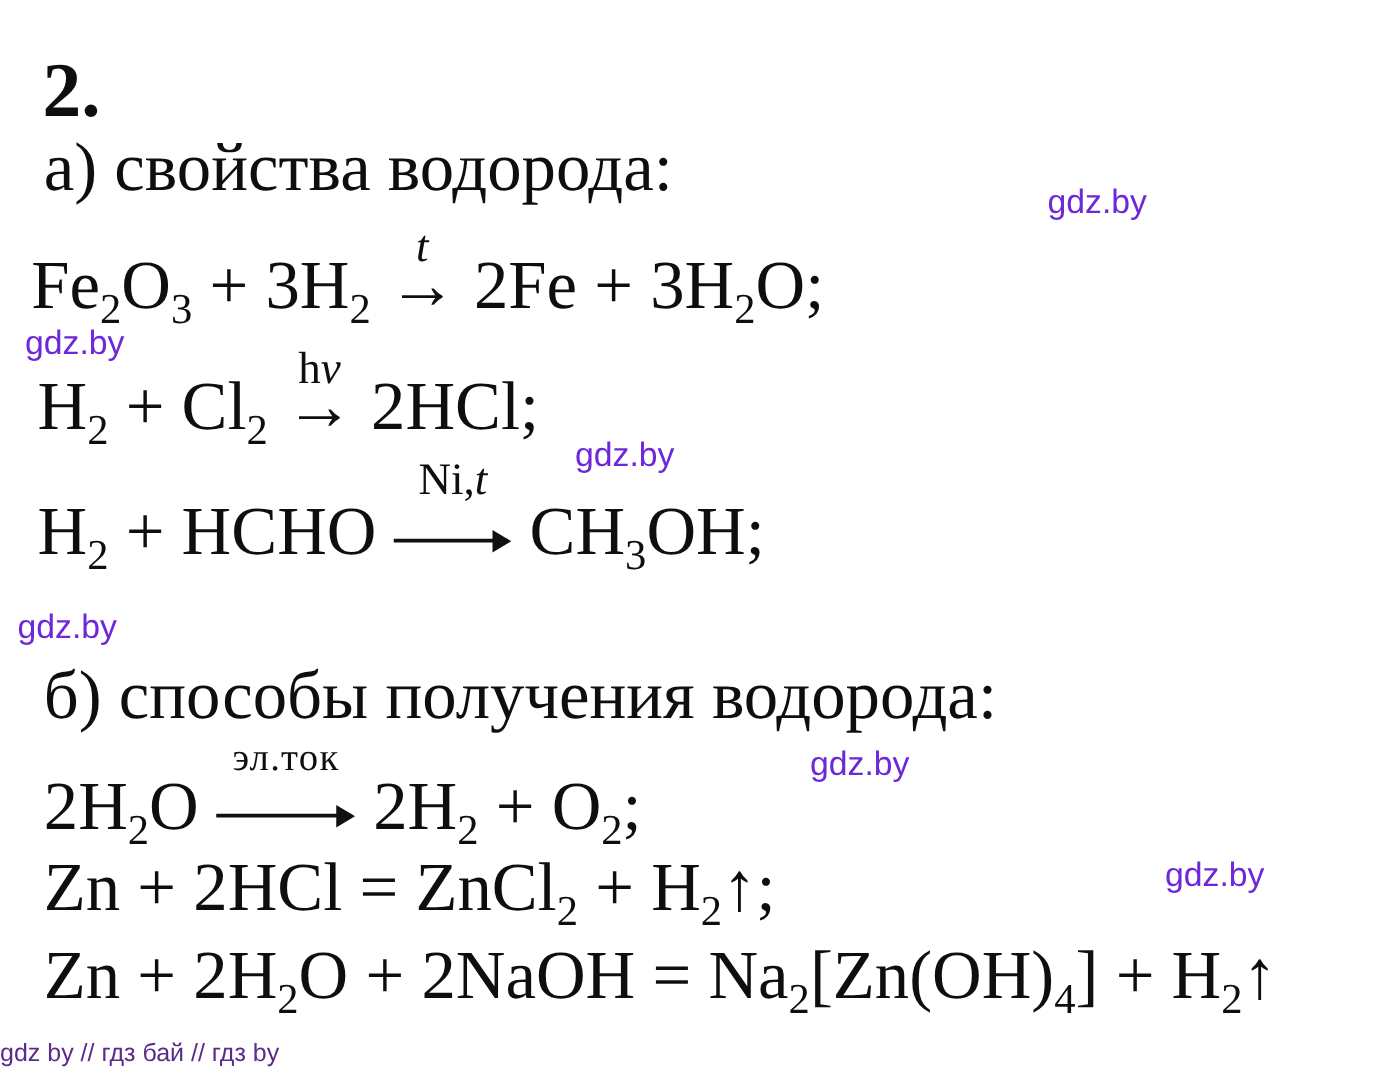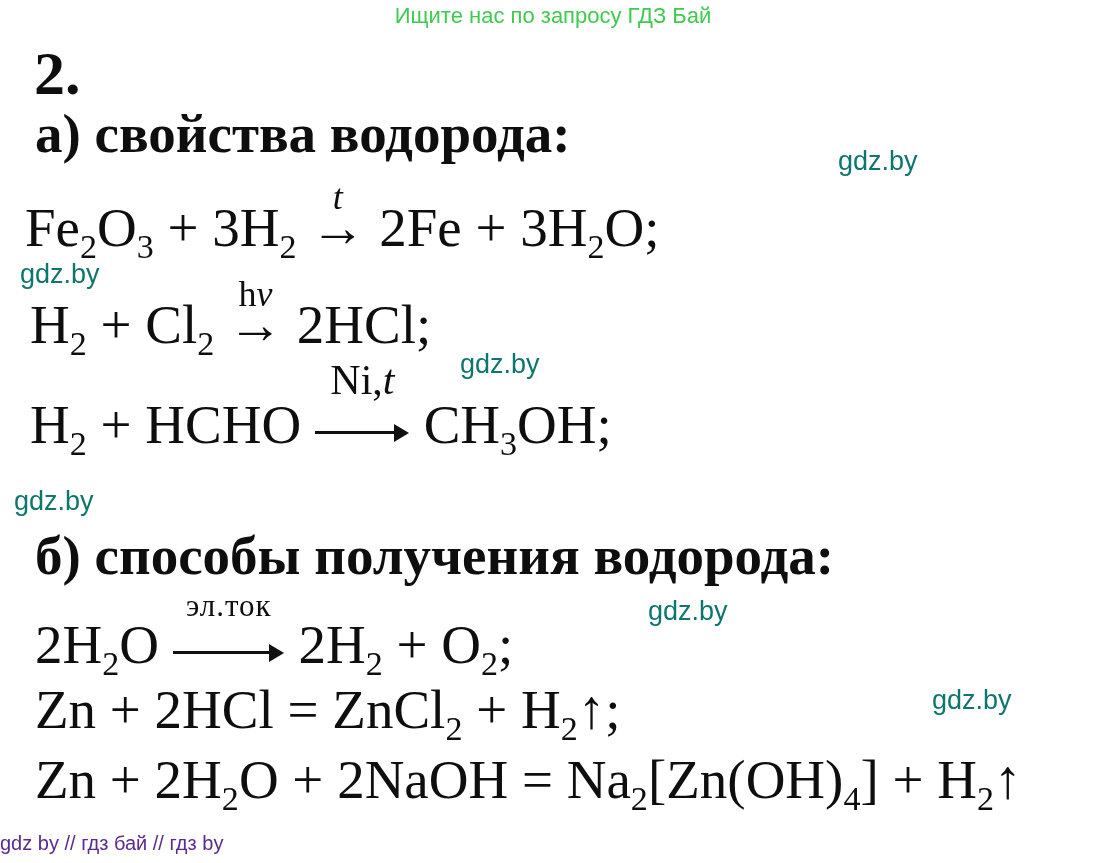--- a/index.html
+++ b/index.html
@@ -5,70 +5,69 @@
   html,body{margin:0;padding:0;background:#ffffff;}
   .page{
     position:relative;width:1106px;height:863px;background:#ffffff;overflow:hidden;
     font-family:"Liberation Serif","DejaVu Serif",serif;color:#0e0e0e;
   }
   .banner{
     position:absolute;top:4px;left:0;width:100%;text-align:center;
     font-family:"Liberation Sans","DejaVu Sans",sans-serif;font-size:22px;line-height:1.1;
   }
   .num{position:absolute;left:34px;top:42px;font-size:62px;font-weight:bold;line-height:1;}
-  .heading{position:absolute;font-size:55px;line-height:1;white-space:nowrap;font-weight:bold;}
+  .heading{position:absolute;font-size:55px;line-height:1;white-space:nowrap;}
   #h-a{left:35px;top:106px;}
   #h-b{left:35px;top:528px;}
   .eq{position:absolute;font-size:55px;line-height:1;white-space:nowrap;}
   #eq0{left:25px;top:200px;}
   #eq1{left:30px;top:297px;}
   #eq2{left:30px;top:397px;--aw:95px;}
   #eq3{left:35px;top:617px;--aw:112px;}
   #eq4{left:35px;top:682px;}
   #eq5{left:35px;top:752px;}
   .eq sub{font-size:62%;line-height:0;}
   .wm{
     position:absolute;font-family:"Liberation Sans","DejaVu Sans",sans-serif;
-    font-size:27px;color:#0f766e;line-height:1;
+    font-size:27px;color:#6d28d9;line-height:1;
   }
   #wm0{left:838px;top:148px;}
   #wm1{left:20px;top:261px;}
   #wm2{left:460px;top:351px;}
   #wm3{left:14px;top:488px;}
   #wm4{left:648px;top:598px;}
   #wm5{left:932px;top:687px;}
   .footer{
     position:absolute;left:0;bottom:8px;width:100%;text-align:left;
     font-family:"Liberation Sans","DejaVu Sans",sans-serif;font-size:20px;line-height:1.2;
   }
   
   .arr{position:relative;display:inline-block;}
   .arr .lbl{
     position:absolute;left:50%;transform:translateX(-50%);bottom:100%;
-    font-size:42px;line-height:1;white-space:nowrap;
+    font-size:36px;line-height:1;white-space:nowrap;
   }
   .arr.short .lbl{margin-bottom:-15px;}
   .arr.long  .lbl{margin-bottom:12px;}
   #eq0 .lbl,#eq1 .lbl{font-size:36px;}
   #eq3 .lbl{font-size:31px;letter-spacing:1px;text-align:right;}
   .it{font-style:italic;}
   .arr.long{width:var(--aw,100px);height:30px;}
   .arr-line{position:absolute;left:0;right:4px;bottom:9px;height:3px;background:#101010;}
   .arr-line::after{
     content:"";position:absolute;right:-3px;top:50%;transform:translateY(-50%);
     width:0;height:0;border-left:15px solid #101010;
     border-top:9px solid transparent;border-bottom:9px solid transparent;
   }
 </style>
 </head>
 <body>
 
 <div class="page">
 
-  <div class="banner" style="color: rgb(63, 203, 79);">Ищите нас по запросу ГДЗ Бай</div>
 
   <div class="num">2.</div>
 
   <div class="heading" id="h-a">а) свойства водорода:</div>
 
   <div class="eq" id="eq0"><span>Fe</span><sub>2</sub><span>O</span><sub>3</sub><span> + 3H</span><sub>2</sub><span> </span><span class="arr short"><span class="lbl"><span class="it">t</span></span><span class="glyph">→</span></span><span> 2Fe + 3H</span><sub>2</sub><span>O;</span></div>
   <div class="eq" id="eq1"><span>H</span><sub>2</sub><span> + Cl</span><sub>2</sub><span> </span><span class="arr short"><span class="lbl"><span>h</span><span class="it">ν</span></span><span class="glyph">→</span></span><span> 2HCl;</span></div>
   <div class="eq" id="eq2"><span>H</span><sub>2</sub><span> + HCHO </span><span class="arr long"><span class="lbl"><span>Ni,</span><span class="it">t</span></span><span class="arr-line"></span></span><span> CH</span><sub>3</sub><span>OH;</span></div>
 
   <div class="heading" id="h-b">б) способы получения водорода:</div>

